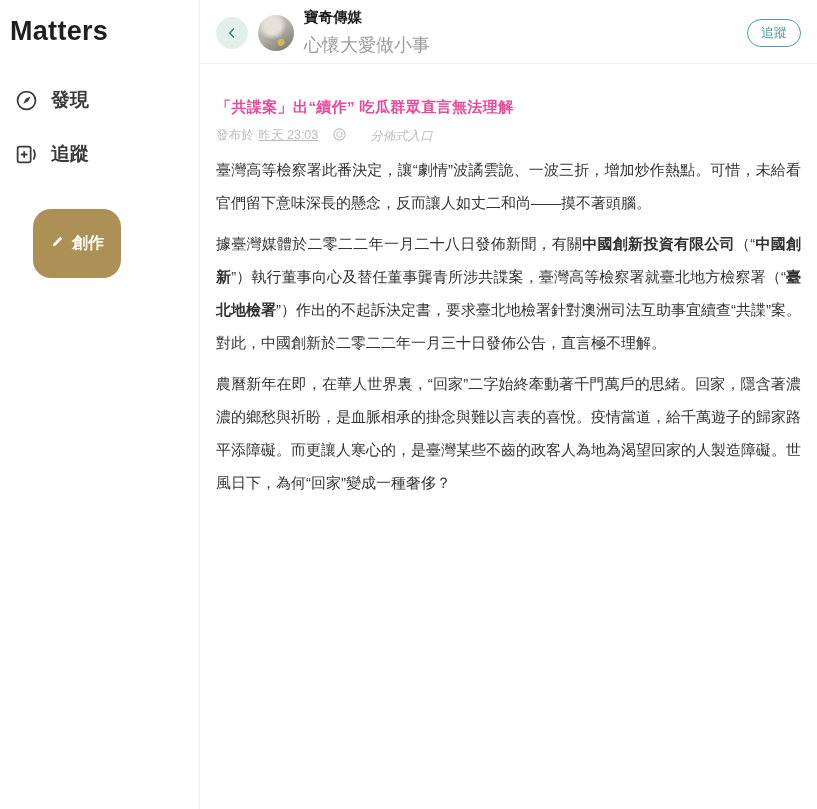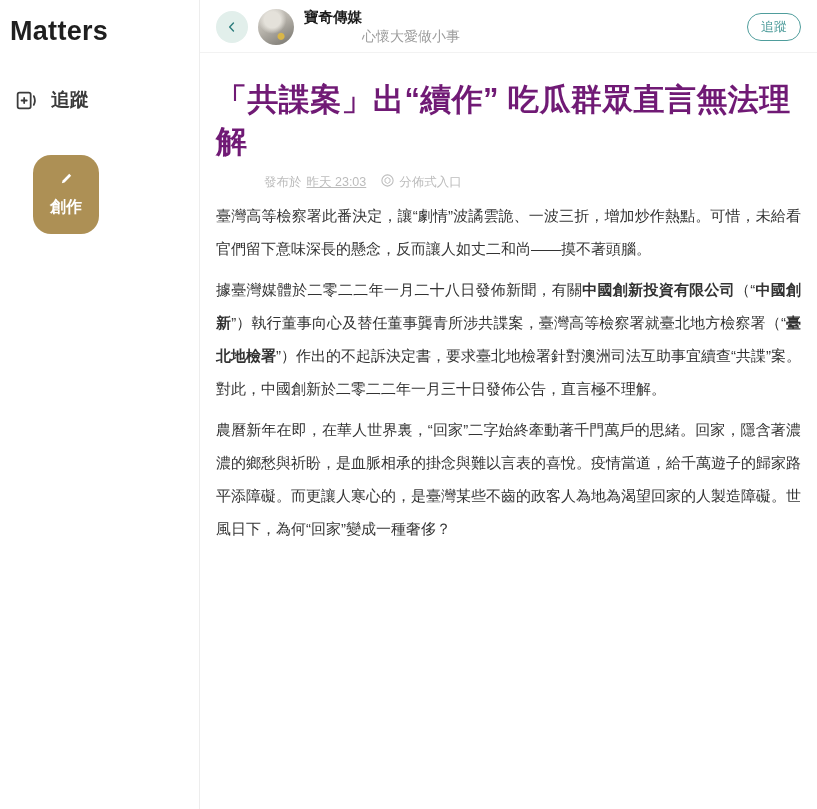--- a/index.html
+++ b/index.html
@@ -11,57 +11,66 @@
   }
   .page { display:flex; width:817px; height:809px; background:#fff; }
 
   
   .sidebar { width:200px; flex-shrink:0; border-right:1px solid #ededed; padding:14px 0 0 8px; }
   .logo { font-size:27px; font-weight:bold; color:#1f1f1f; letter-spacing:.3px; margin:2px 0 40px 2px; cursor:pointer; }
   .nav-item { display:flex; align-items:center; gap:12px; margin:0 0 28px 6px; cursor:pointer; }
   .nav-item .icon { display:flex; }
   .nav-label { font-size:19px; font-weight:bold; color:#3b3b3b; }
   .create-btn { margin:14px 0 0 25px; display:inline-flex; align-items:center; gap:7px;
-    background:#ad9055; color:#fff; border:none; border-radius:18px; padding:16px 17px;
-    font-size:16px; font-weight:bold; cursor:pointer; font-family:inherit;flex-direction:column; }
+    background:#ad9055; color:#fff; border:none; border-radius:18px; padding:24px 17px;
+    font-size:16px; font-weight:bold; cursor:pointer; font-family:inherit; }
 
   
   main { flex:1; min-width:0; }
   .topbar { display:flex; align-items:center; gap:10px; padding:8px 16px 6px 16px; border-bottom:1px solid #f2f2f2; }
   .back-btn { width:32px; height:32px; border-radius:50%; background:#e2efeb; border:none;
     display:flex; align-items:center; justify-content:center; cursor:pointer; flex-shrink:0; padding:0; }
   .avatar { width:36px; height:36px; border-radius:50%; flex-shrink:0; cursor:pointer;
     background:
       radial-gradient(circle at 64% 76%, #d9b648 0 3px, rgba(0,0,0,0) 4px),
       radial-gradient(circle at 40% 30%, #e4e1da 0 8px, rgba(0,0,0,0) 14px),
       linear-gradient(150deg,#d9d6d0 0%,#b6b2aa 45%,#8e8b84 78%,#75726c 100%); }
-  .author-info { display:flex; flex-direction:row; justify-content:center; }
+  .author-info { display:flex; flex-direction:column; justify-content:center; }
   .author-name { font-size:14.5px; font-weight:bold; color:#1c1c1c; cursor:pointer; }
-  .author-tagline { font-size:14px; color:#9c9c9c; margin-top:20px; }
+  .author-tagline { font-size:18px; color:#9c9c9c; margin-top:6px; }
   .follow-btn { margin-left:auto; background:#fff; border:1.5px solid #4f9d9c; color:#4f9d9c;
     border-radius:15px; padding:4px 13px; font-size:13px; cursor:pointer; font-family:inherit; }
 
   article { padding:16px 16px 0 16px; }
-  h1 { font-size:31px; font-weight:bold; color:#701a75; margin:10px 0 10px 0; letter-spacing:.4px; }
-  .meta { display:flex; align-items:center; color:#bcbcbc; font-size:12.5px; margin-bottom:4px;margin-left:48px; }
+  h1 { font-size:15px; font-weight:bold; color:#ec4899; margin:18px 0 10px 0; letter-spacing:.4px; }
+  .meta { display:flex; align-items:flex-start; color:#bcbcbc; font-size:12.5px; margin-bottom:4px; }
   .meta .time { margin-left:5px;text-decoration:underline; }
-  .meta .ipfs { display:inline-flex; align-items:center; gap:4px; margin-left:14px; color:#bcbcbc; cursor:pointer; }
+  .meta .ipfs { display:inline-flex; align-items:center; gap:23px; margin-left:14px; color:#bcbcbc; cursor:pointer;font-style:italic; }
 
   .article-body { margin-top:8px; }
   .article-body p { font-size:15px; line-height:2.2; color:#333; margin:0 0 8px 0; text-align:justify; }
   .article-body strong { font-weight:bold; }
 </style>
 </head>
 <body>
 
 <div class="page">
 
   <aside class="sidebar">
     <div class="logo">Matters</div>
 
+    <div class="nav-item">
+      <span class="icon">
+        <svg viewBox="0 0 24 24" width="25" height="25">
+          <circle cx="12" cy="12" r="8.6" fill="none" stroke="#3b3b3b" stroke-width="1.7"></circle>
+          <path d="M15.9 8.1l-2.3 4.7-4.7 2.3 2.3-4.7z" fill="#3b3b3b"></path>
+        </svg>
+      </span>
+      <span class="nav-label">發現</span>
+    </div>
 
     <div class="nav-item">
       <span class="icon">
         <svg viewBox="0 0 24 24" width="25" height="25" fill="none" stroke="#3b3b3b" stroke-width="1.7" stroke-linecap="round" stroke-linejoin="round">
           <rect x="3.5" y="4.5" width="12.5" height="15" rx="1.8"></rect>
           <path d="M9.75 9.5v5"></path>
             <path d="M7.25 12h5"></path>
           <path d="M19 7.8c1.35 2.7 1.35 5.7 0 8.4"></path>
         </svg>
       </span>

